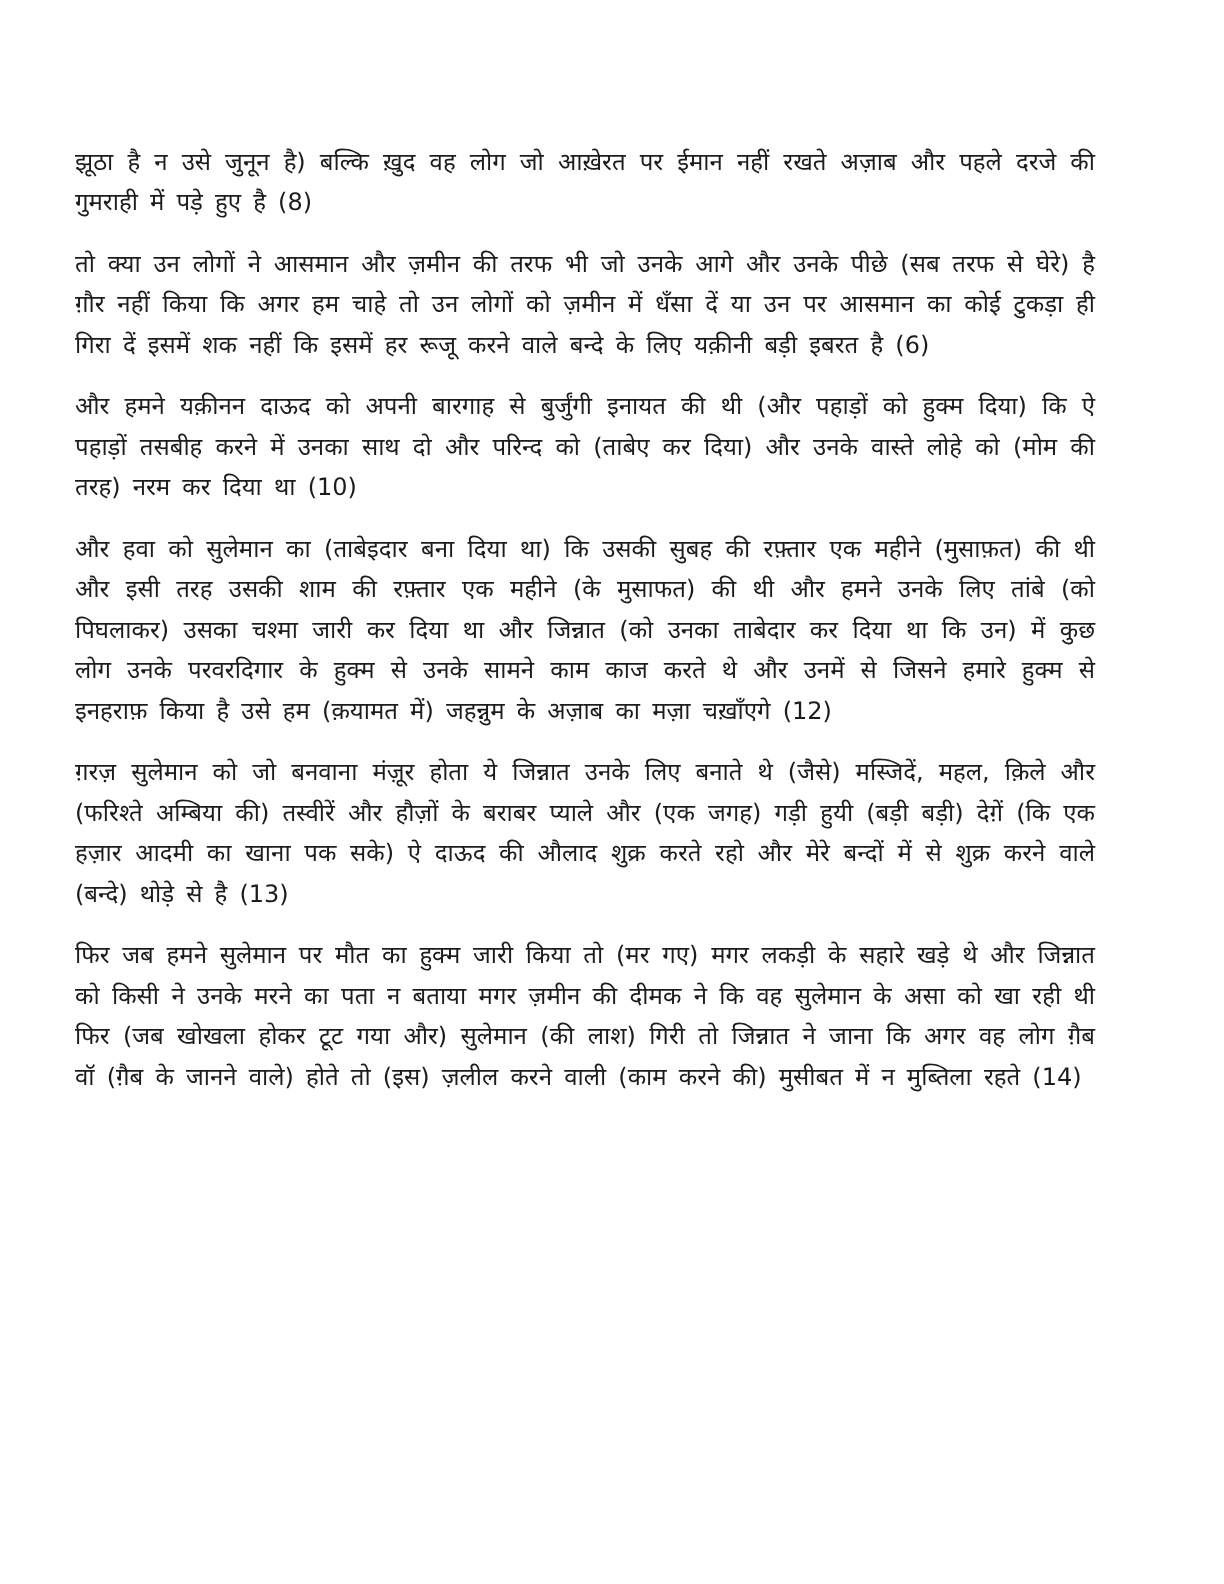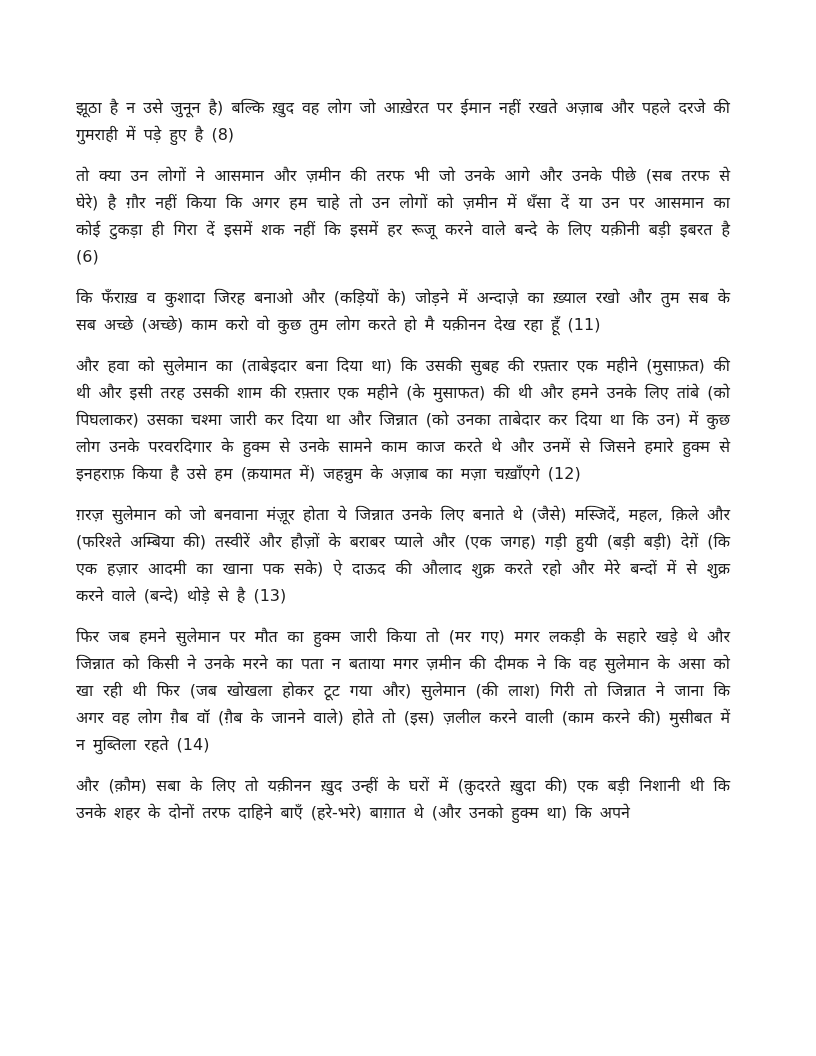--- a/index.html
+++ b/index.html
@@ -8,21 +8,21 @@
     padding: 0;
     background: #ffffff;
   }
   .page {
     position: relative;
     width: 816px;
     height: 1056px;
     margin: 0 auto;
     background: #ffffff;
     box-sizing: border-box;
-    padding: 94px 86px 40px 76px;
+    padding: 94px 86px 40px 50px;
     overflow: hidden;
     font-family: "DejaVu Sans", "DejaVu Serif", sans-serif;
     color: #1c1c1c;
   }
   .para {
     margin: 0 0 14px 0;
     font-size: 16px;
     line-height: 27px;
     text-align: justify;
     text-justify: inter-word;
@@ -32,18 +32,17 @@
   .para:last-child {
     margin-bottom: 0;
   }
 </style>
 </head>
 <body>
 
 <div class="page">
   <p class="para">झूठा है न उसे जुनून है) बल्कि ख़ुद वह लोग जो आख़ेरत पर ईमान नहीं रखते अज़ाब और पहले दरजे की गुमराही में पड़े हुए है (8)</p>
   <p class="para">तो क्या उन लोगों ने आसमान और ज़मीन की तरफ भी जो उनके आगे और उनके पीछे (सब तरफ से घेरे) है ग़ौर नहीं किया कि अगर हम चाहे तो उन लोगों को ज़मीन में धँसा दें या उन पर आसमान का कोई टुकड़ा ही गिरा दें इसमें शक नहीं कि इसमें हर रूजू करने वाले बन्दे के लिए यक़ीनी बड़ी इबरत है (6)</p>
-  <p class="para">कि फँराख़ व कुशादा जिरह बनाओ और (कड़ियों के) जोड़ने में अन्दाज़े का ख़्याल रखो और तुम सब के सब अच्छे (अच्छे) काम करो वो कुछ तुम लोग करते हो मै यक़ीनन देख रहा हूँ (11)</p>
+  <p class="para">और हमने यक़ीनन दाऊद को अपनी बारगाह से बुर्जुंगी इनायत की थी (और पहाड़ों को हुक्म दिया) कि ऐ पहाड़ों तसबीह करने में उनका साथ दो और परिन्द को (ताबेए कर दिया) और उनके वास्ते लोहे को (मोम की तरह) नरम कर दिया था (10)</p>
   <p class="para">और हवा को सुलेमान का (ताबेइदार बना दिया था) कि उसकी सुबह की रफ़्तार एक महीने (मुसाफ़त) की थी और इसी तरह उसकी शाम की रफ़्तार एक महीने (के मुसाफत) की थी और हमने उनके लिए तांबे (को पिघलाकर) उसका चश्मा जारी कर दिया था और जिन्नात (को उनका ताबेदार कर दिया था कि उन) में कुछ लोग उनके परवरदिगार के हुक्म से उनके सामने काम काज करते थे और उनमें से जिसने हमारे हुक्म से इनहराफ़ किया है उसे हम (क़यामत में) जहन्नुम के अज़ाब का मज़ा चख़ाँएगे (12)</p>
   <p class="para">ग़रज़ सुलेमान को जो बनवाना मंज़ूर होता ये जिन्नात उनके लिए बनाते थे (जैसे) मस्जिदें, महल, क़िले और (फरिश्ते अम्बिया की) तस्वीरें और हौज़ों के बराबर प्याले और (एक जगह) गड़ी हुयी (बड़ी बड़ी) देग़ें (कि एक हज़ार आदमी का खाना पक सके) ऐ दाऊद की औलाद शुक्र करते रहो और मेरे बन्दों में से शुक्र करने वाले (बन्दे) थोड़े से है (13)</p>
   <p class="para">फिर जब हमने सुलेमान पर मौत का हुक्म जारी किया तो (मर गए) मगर लकड़ी के सहारे खड़े थे और जिन्नात को किसी ने उनके मरने का पता न बताया मगर ज़मीन की दीमक ने कि वह सुलेमान के असा को खा रही थी फिर (जब खोखला होकर टूट गया और) सुलेमान (की लाश) गिरी तो जिन्नात ने जाना कि अगर वह लोग ग़ैब वॉ (ग़ैब के जानने वाले) होते तो (इस) ज़लील करने वाली (काम करने की) मुसीबत में न मुब्तिला रहते (14)</p>
-  <p class="para">और (क़ौम) सबा के लिए तो यक़ीनन ख़ुद उन्हीं के घरों में (क़ुदरते ख़ुदा की) एक बड़ी निशानी थी कि उनके शहर के दोनों तरफ दाहिने बाएँ (हरे-भरे) बाग़ात थे (और उनको हुक्म था) कि अपने</p>
 </div>
 
 </body></html>

